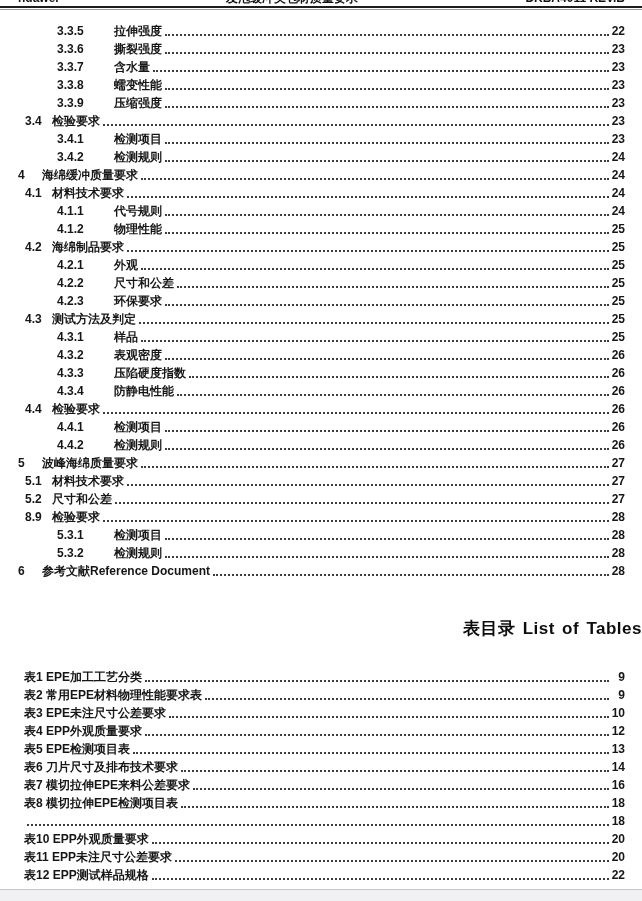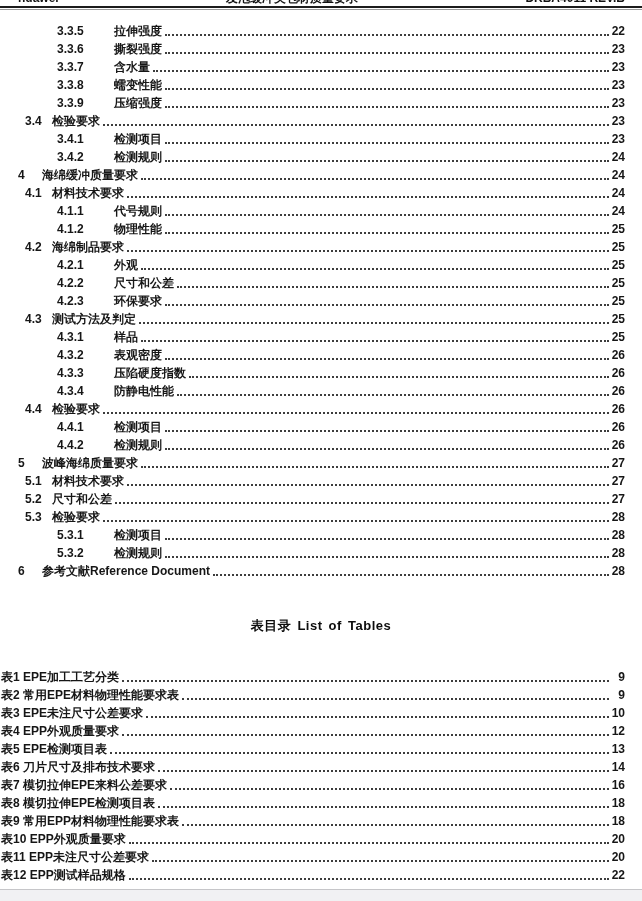--- a/index.html
+++ b/index.html
@@ -25,25 +25,25 @@
     font-size:12px;line-height:16px;font-weight:700;color:#161616;
     padding-right:17px;white-space:pre;
   }
   .row .num{flex:none;}
   .row .ttl{flex:none;}
   .row .leader{flex:1 1 auto;min-width:8px;border-bottom:2px dotted #3d3d3d;margin:0 2px 3px 3px;}
   .row .pg{flex:none;text-align:right;min-width:14px;}
   .row.lv1{padding-left:18px;} .row.lv1 .num{width:24px;}
   .row.lv2{padding-left:25px;} .row.lv2 .num{width:27px;}
   .row.lv3{padding-left:57px;} .row.lv3 .num{width:57px;}
-  .row.lot{padding-left:1px;}
+  .row.lot{padding-left:24px;}
   
   .lot-title{
-    position:absolute;top:617px;left:0;right:0;text-align:center;
-    font-size:13px;font-weight:700;color:#0d0d0d;letter-spacing:.5px;word-spacing:2px;
+    position:absolute;top:617px;left:0;right:0;text-align:right;
+    font-size:17px;font-weight:700;color:#0d0d0d;letter-spacing:.5px;word-spacing:2px;
   }
   
   .page-bottom{
     position:absolute;top:889px;left:0;right:0;bottom:0;
     background:#f1f1f3;border-top:1px solid #c6c6c9;
   }
 </style>
 </head>
 <body>
 
@@ -216,21 +216,21 @@
     <span class="leader"></span>
     <span class="pg">27</span>
   </div>
       <div class="row lv2">
     <span class="num">5.2</span>
     <span class="ttl">尺寸和公差</span>
     <span class="leader"></span>
     <span class="pg">27</span>
   </div>
       <div class="row lv2">
-    <span class="num">5.3</span>
+    <span class="num">8.9</span>
     <span class="ttl">检验要求</span>
     <span class="leader"></span>
     <span class="pg">28</span>
   </div>
       <div class="row lv3">
     <span class="num">5.3.1</span>
     <span class="ttl">检测项目</span>
     <span class="leader"></span>
     <span class="pg">28</span>
   </div>
@@ -284,21 +284,20 @@
     <span class="ttl">表7 模切拉伸EPE来料公差要求</span>
     <span class="leader"></span>
     <span class="pg">16</span>
   </div>
       <div class="row lot">
     <span class="ttl">表8 模切拉伸EPE检测项目表</span>
     <span class="leader"></span>
     <span class="pg">18</span>
   </div>
       <div class="row lot">
-    <span class="ttl">表9 常用EPP材料物理性能要求表</span>
     <span class="leader"></span>
     <span class="pg">18</span>
   </div>
       <div class="row lot">
     <span class="ttl">表10 EPP外观质量要求</span>
     <span class="leader"></span>
     <span class="pg">20</span>
   </div>
       <div class="row lot">
     <span class="ttl">表11 EPP未注尺寸公差要求</span>

